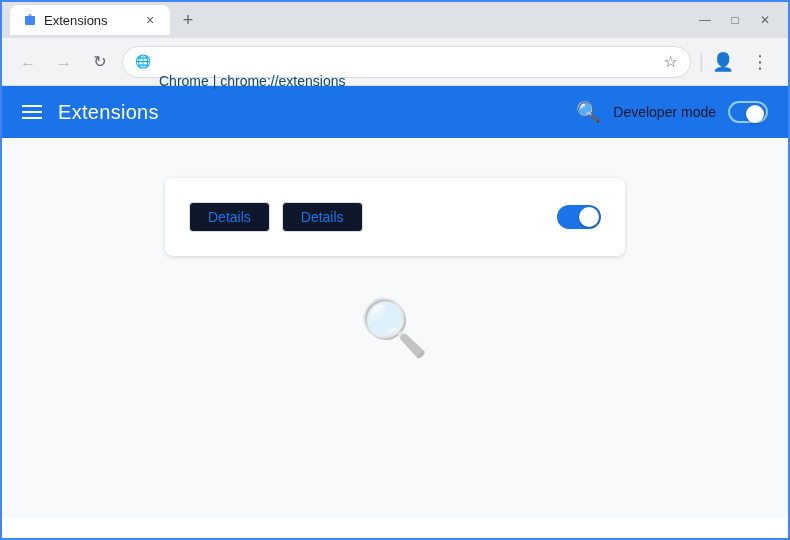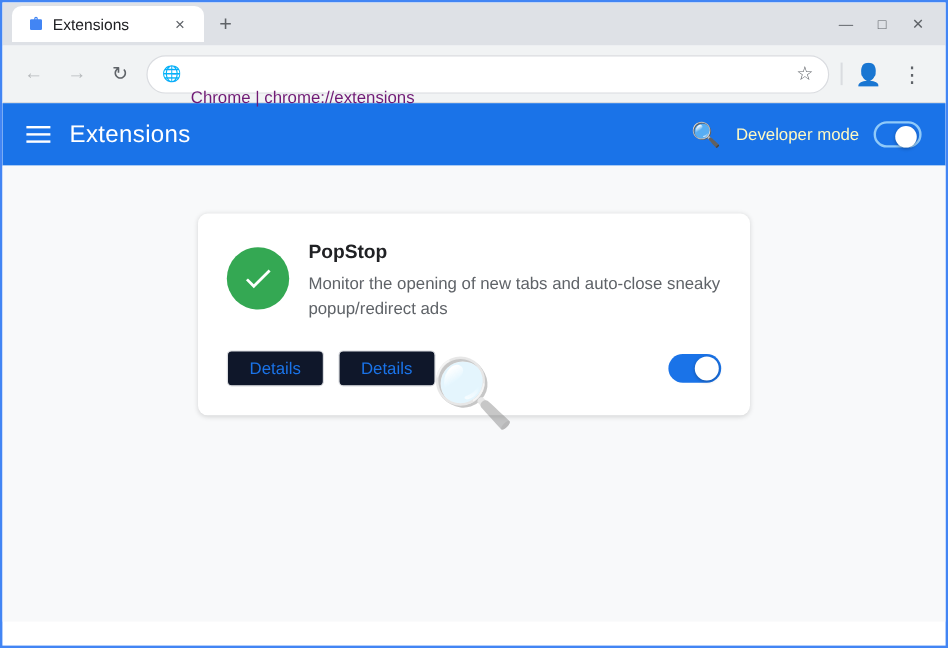--- a/index.html
+++ b/index.html
@@ -114,21 +114,21 @@
       width: 16px;
       height: 16px;
       color: #5f6368;
       display: flex;
       align-items: center;
       justify-content: center;
       font-size: 13px;
     }
     .url-text {
       font-size: 14px;
-      color: #701a75;
+      color: #0c4a6e;
       flex: 1;
       margin-top: 39px;
     }
     .url-star {
       color: #5f6368;
       font-size: 16px;
       cursor: pointer;
     }
     .toolbar-icons {
       display: flex;
@@ -180,21 +180,21 @@
       align-items: center;
       gap: 12px;
     }
     .search-icon-header {
       color: #fff;
       font-size: 20px;
       cursor: pointer;
     }
     .dev-mode-label {
       font-size: 14px;
-      color: #fef9c3;
+      color: #0f172a;
     }
     .toggle {
       width: 40px;
       height: 22px;
       background: #4fc3f7;
       border-radius: 11px;
       position: relative;
       cursor: pointer;
     }
     .toggle.on { background: #1a73e8; border: 2px solid #90caf9; }
@@ -383,31 +383,20 @@
   </div>
 </div>
 
 <div class="ext-content">
 
   <div class="watermark">
     <span style="font-size:56px;">🔍</span>
   </div>
 
   <div class="ext-card">
-    <div class="ext-card-top">
-      <div class="ext-check-icon">
-        <svg viewBox="0 0 24 24" fill="white">
-          <path d="M9 16.17L4.83 12l-1.42 1.41L9 19 21 7l-1.41-1.41L9 16.17z"></path>
-        </svg>
-      </div>
-      <div class="ext-info">
-        <div class="ext-name">PopStop</div>
-        <div class="ext-desc">Monitor the opening of new tabs and auto-close sneaky popup/redirect ads</div>
-      </div>
-    </div>
     <div class="ext-card-bottom">
       <button class="btn-details">Details</button>
       <button class="btn-remove">Details</button>
       <div class="ext-toggle">
         <div class="ext-toggle-knob"></div>
       </div>
     </div>
   </div>
 </div>
 

